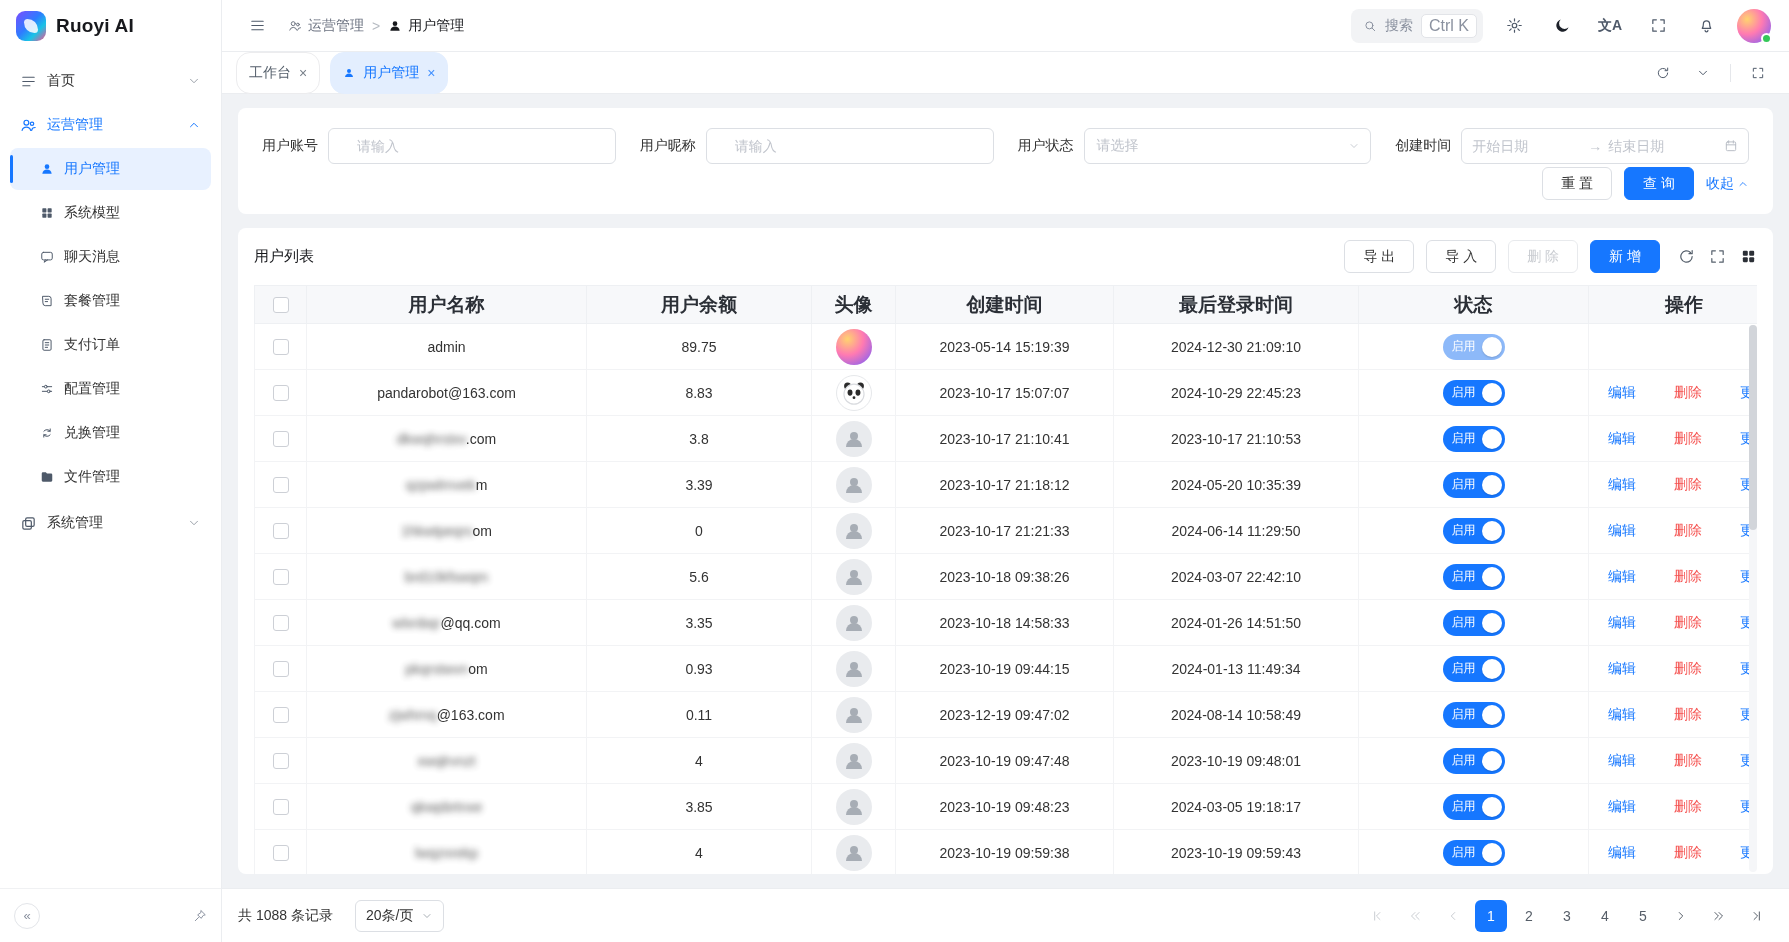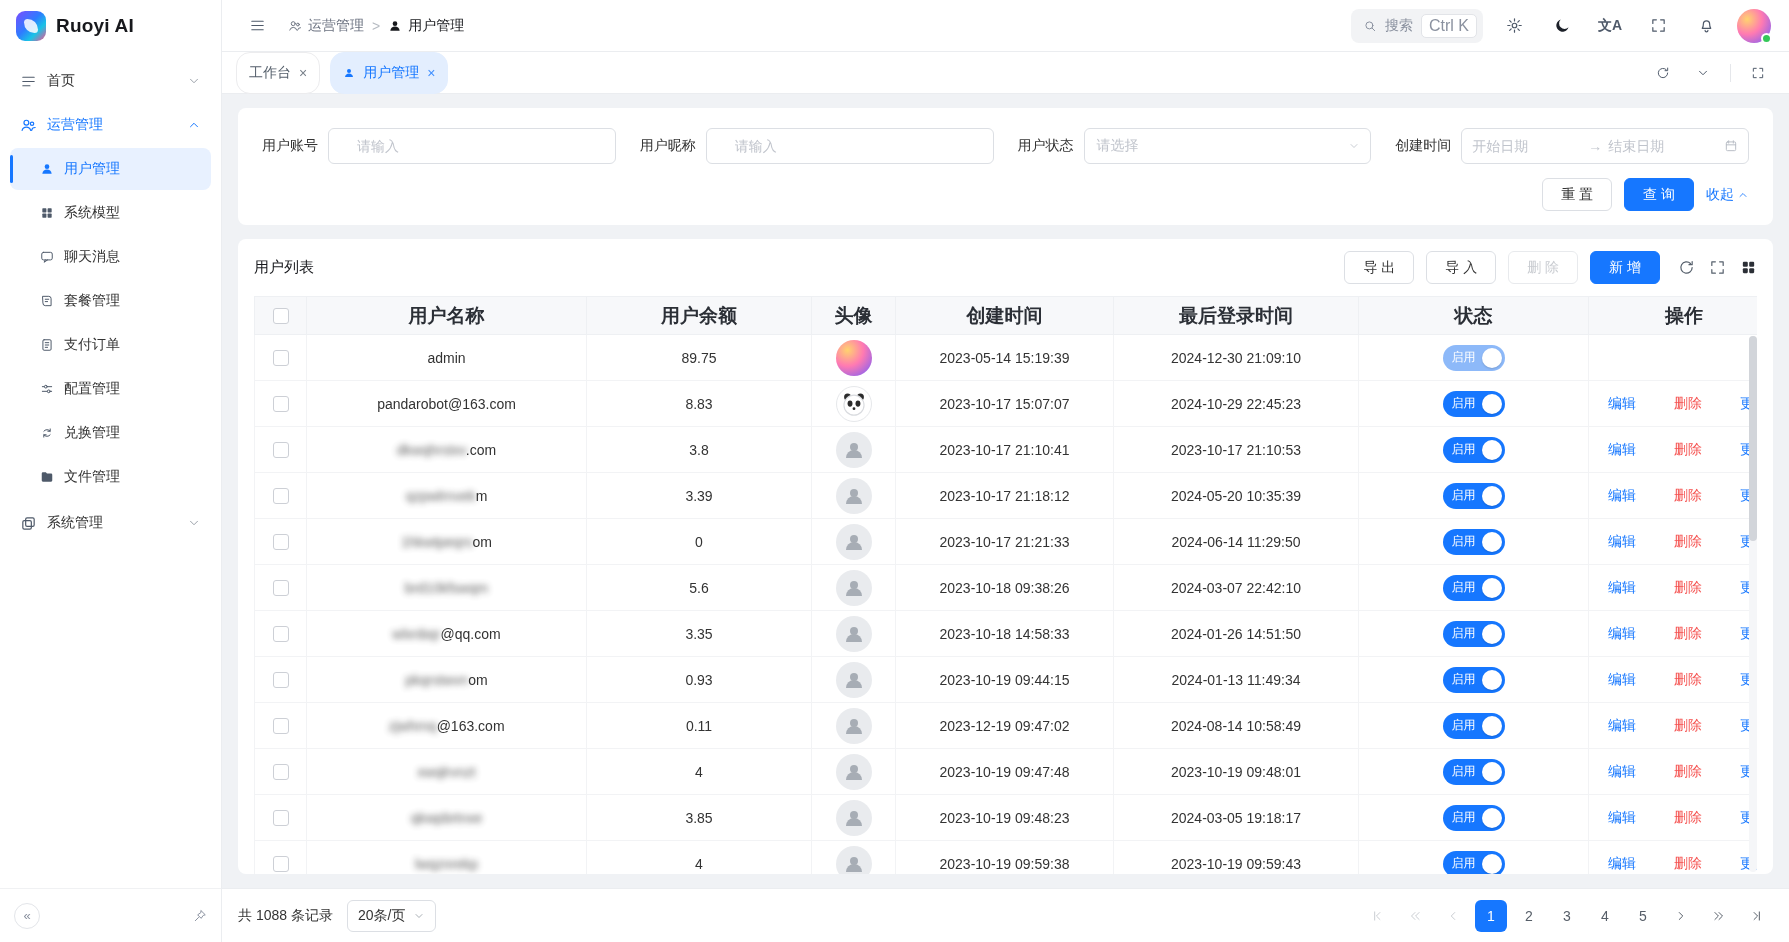--- a/index.html
+++ b/index.html
@@ -67,21 +67,21 @@
   .field > label { white-space:nowrap; color:#333; }
   .input, .selectbox, .daterange { height:36px; border:1px solid #dcdfe4; border-radius:6px; background:#fff; flex:1; min-width:0; }
   .input { padding:0 28px; font:inherit; color:#333; outline:none; }
   .input::placeholder { color:#c0c4cc; }
   .selectbox { display:flex; align-items:center; justify-content:space-between; padding:0 10px 0 12px; color:#c0c4cc; cursor:pointer; }
   .selectbox .chev { color:#c0c4cc; display:flex; }
   .daterange { display:flex; align-items:center; padding:0 10px; gap:6px; color:#c0c4cc; }
   .daterange input { border:none; outline:none; flex:1; min-width:0; font:inherit; color:#333; background:transparent; }
   .daterange input::placeholder { color:#c0c4cc; }
   .range-sep { color:#c0c4cc; }
-  .filter-actions { margin-top:14px; display:flex; align-items:center; justify-content:flex-end; gap:12px; }
+  .filter-actions { margin-top:3px; display:flex; align-items:center; justify-content:flex-end; gap:12px; }
   .btn { height:33px; padding:0 18px; border-radius:6px; border:1px solid #dcdfe4; background:#fff; color:#333; font:inherit; cursor:pointer; display:inline-flex; align-items:center; gap:6px; }
   .btn.primary { background:#1677ff; border-color:#1677ff; color:#fff; }
   .btn.disabled { color:#c9ccd1; border-color:#e8eaed; cursor:default; }
   .linkblue { color:#1677ff; display:inline-flex; align-items:center; gap:3px; cursor:pointer; }
 
   
   .table-card { background:#fff; border-radius:8px; flex:1; display:flex; flex-direction:column; min-height:0; overflow:hidden; }
   .list-toolbar { padding:12px 16px; display:flex; align-items:center; gap:12px; flex:0 0 auto; }
   .list-title { font-size:15px; color:#17181c; }
   .lt-spacer { flex:1; }
@@ -101,21 +101,21 @@
   .switch { display:inline-flex; align-items:center; width:62px; height:26px; border-radius:13px; background:#1677ff; position:relative; padding-left:9px; cursor:pointer; vertical-align:middle; }
   .switch-label { color:#fff; font-size:12px; }
   .knob { position:absolute; right:3px; top:3px; width:20px; height:20px; border-radius:50%; background:#fff; box-shadow:0 1px 2px rgba(0,0,0,.15); }
   .switch.dim { background:#8db9f9; }
   .ops a { text-decoration:none; color:#1677ff; margin:0 19px; cursor:pointer; }
   .ops a.danger { color:#f5504e; }
   .vscroll { position:absolute; right:0; top:40px; bottom:2px; width:8px; border-radius:4px; background:#f5f6f8; }
   .vscroll-thumb { position:absolute; top:0; left:0; width:8px; height:205px; border-radius:4px; background:#d2d5da; cursor:pointer; }
 
   
-  .mainfoot { height:54px; background:#fff; border-top:1px solid #ebedf0; display:flex; align-items:center; padding:0 16px; gap:14px; flex:0 0 auto; }
+  .mainfoot { height:54px; background:#fff; border-top:1px solid #ebedf0; display:flex; align-items:center; padding:0 16px; gap:22px; flex:0 0 auto; }
   .pagesize { height:32px; border:1px solid #dcdfe4; border-radius:6px; display:flex; align-items:center; gap:8px; padding:0 10px; color:#333; cursor:pointer; }
   .pagesize .chev { color:#9aa0a8; display:flex; }
   .mf-spacer { flex:1; }
   .pager { display:flex; align-items:center; gap:6px; }
   .pg { min-width:32px; height:32px; display:flex; align-items:center; justify-content:center; border-radius:6px; color:#565e68; cursor:pointer; font-size:14px; }
   .pg.num { background:#fff; }
   .pg.active { background:#1677ff; color:#fff; }
   .pg.disabled { color:#c9ccd1; cursor:default; }
 </style>
 </head>

